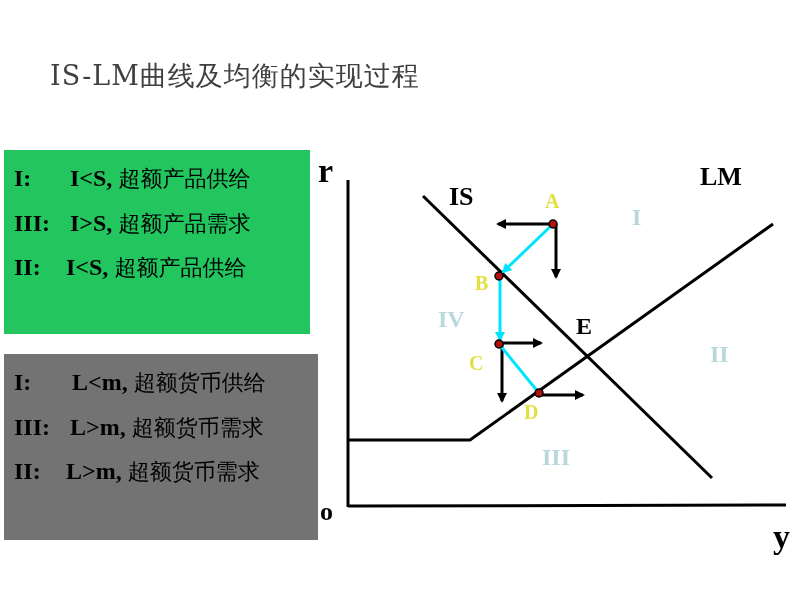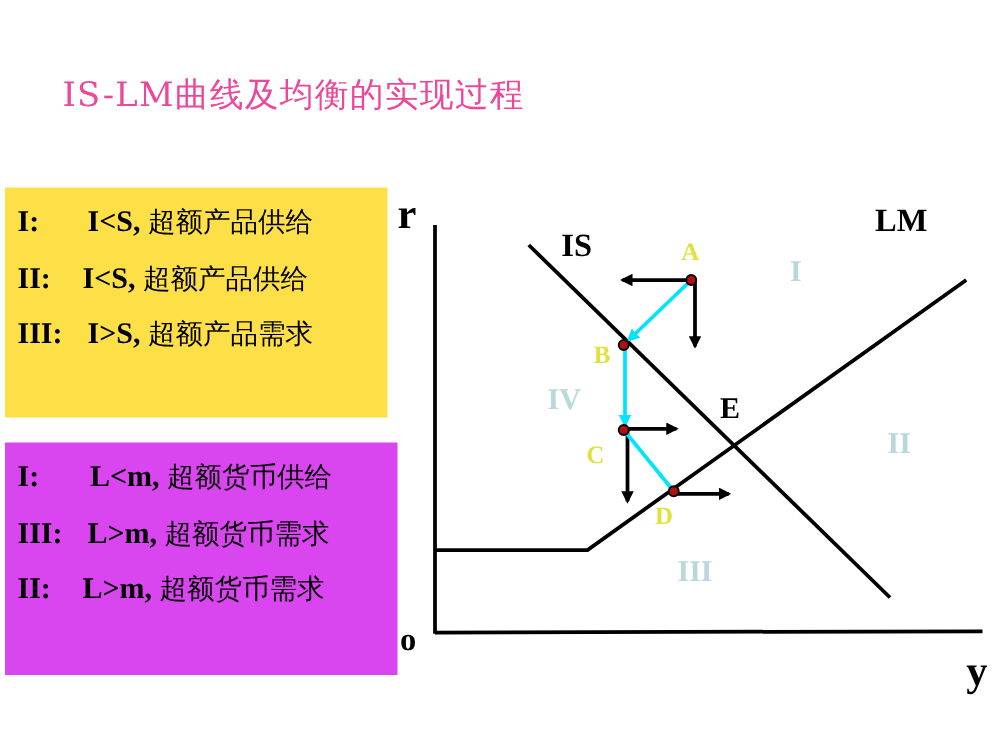--- a/index.html
+++ b/index.html
@@ -1,45 +1,45 @@
 <!DOCTYPE html>
 <html><head>
   <meta charset="utf-8">
   <style>
     html, body { margin:0; padding:0; background:#ffffff; }
     body { width:799px; height:603px; position:relative; overflow:hidden; font-family:"Liberation Serif", "DejaVu Serif", serif; }
-    .title { position:absolute; left:50px; top:58px; font-family:"DejaVu Serif", "Liberation Serif", serif; font-size:27px; color:#ec4899; letter-spacing:1px; white-space:nowrap; }
+    .title { position:absolute; left:50px; top:58px; font-family:"DejaVu Serif", "Liberation Serif", serif; font-size:27px; color:#404040; letter-spacing:1px; white-space:nowrap; }
     .box { position:absolute; box-sizing:border-box; padding:6px 0 0 10px; }
-    .box.green { left:4px; top:150px; width:306px; height:184px; background:#fde047; }
-    .box.orange { left:4px; top:354px; width:314px; height:186px; background:#d946ef; }
+    .box.green { left:4px; top:150px; width:306px; height:184px; background:#22c55e; }
+    .box.orange { left:4px; top:354px; width:314px; height:186px; background:#737373; }
     .row { height:44.5px; line-height:44px; font-size:24px; white-space:nowrap; color:#000; }
     .row .lbl { font-weight:bold; display:inline-block; }
     .row .cn { font-family:"DejaVu Sans", "Liberation Sans", sans-serif; font-size:22px; font-weight:normal; }
     svg { position:absolute; left:0; top:0; }
     .axis-label { font-family:"Liberation Serif", serif; font-weight:bold; fill:#000; }
     .region { font-family:"Liberation Serif", serif; font-weight:bold; fill:#b9d8dc; font-size:24px; }
     .pt-label { font-family:"Liberation Serif", serif; font-weight:bold; fill:#e0e040; font-size:20px; }
   </style>
 </head>
 <body>
 
 <div class="title">IS-LM曲线及均衡的实现过程</div>
 
 <div class="box green">
   <div class="row">
     <span class="lbl" style="width:56px">I:</span><span class="lbl">I&lt;S,</span>
     <span class="cn">超额产品供给</span>
   </div>
   <div class="row">
+    <span class="lbl" style="width:56px">III:</span><span class="lbl">I&gt;S,</span>
+    <span class="cn">超额产品需求</span>
+  </div>
+  <div class="row">
     <span class="lbl" style="width:52px">II:</span><span class="lbl">I&lt;S,</span>
     <span class="cn">超额产品供给</span>
-  </div>
-  <div class="row">
-    <span class="lbl" style="width:56px">III:</span><span class="lbl">I&gt;S,</span>
-    <span class="cn">超额产品需求</span>
   </div>
 </div>
 
 <div class="box orange">
   <div class="row">
     <span class="lbl" style="width:58px">I:</span><span class="lbl">L&lt;m,</span>
     <span class="cn">超额货币供给</span>
   </div>
   <div class="row">
     <span class="lbl" style="width:56px">III:</span><span class="lbl">L&gt;m,</span>

